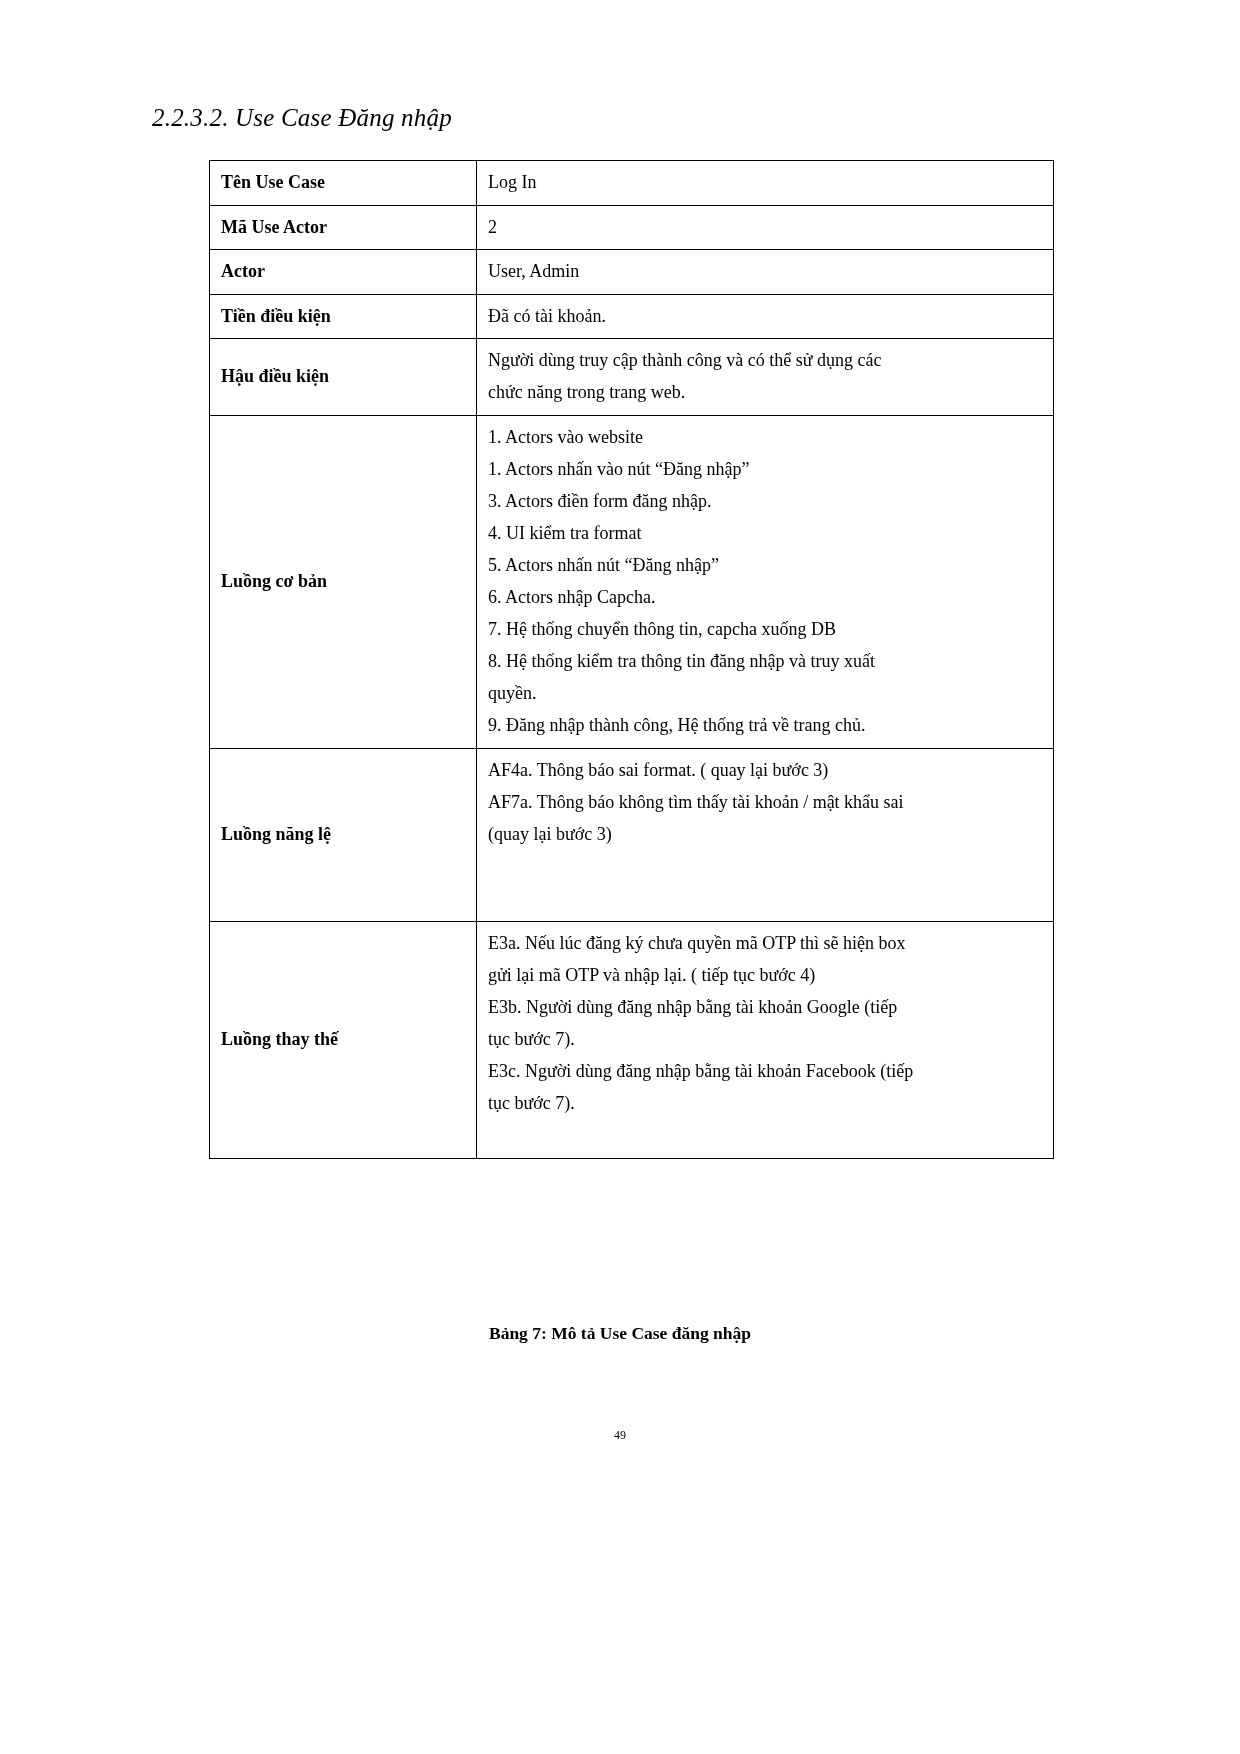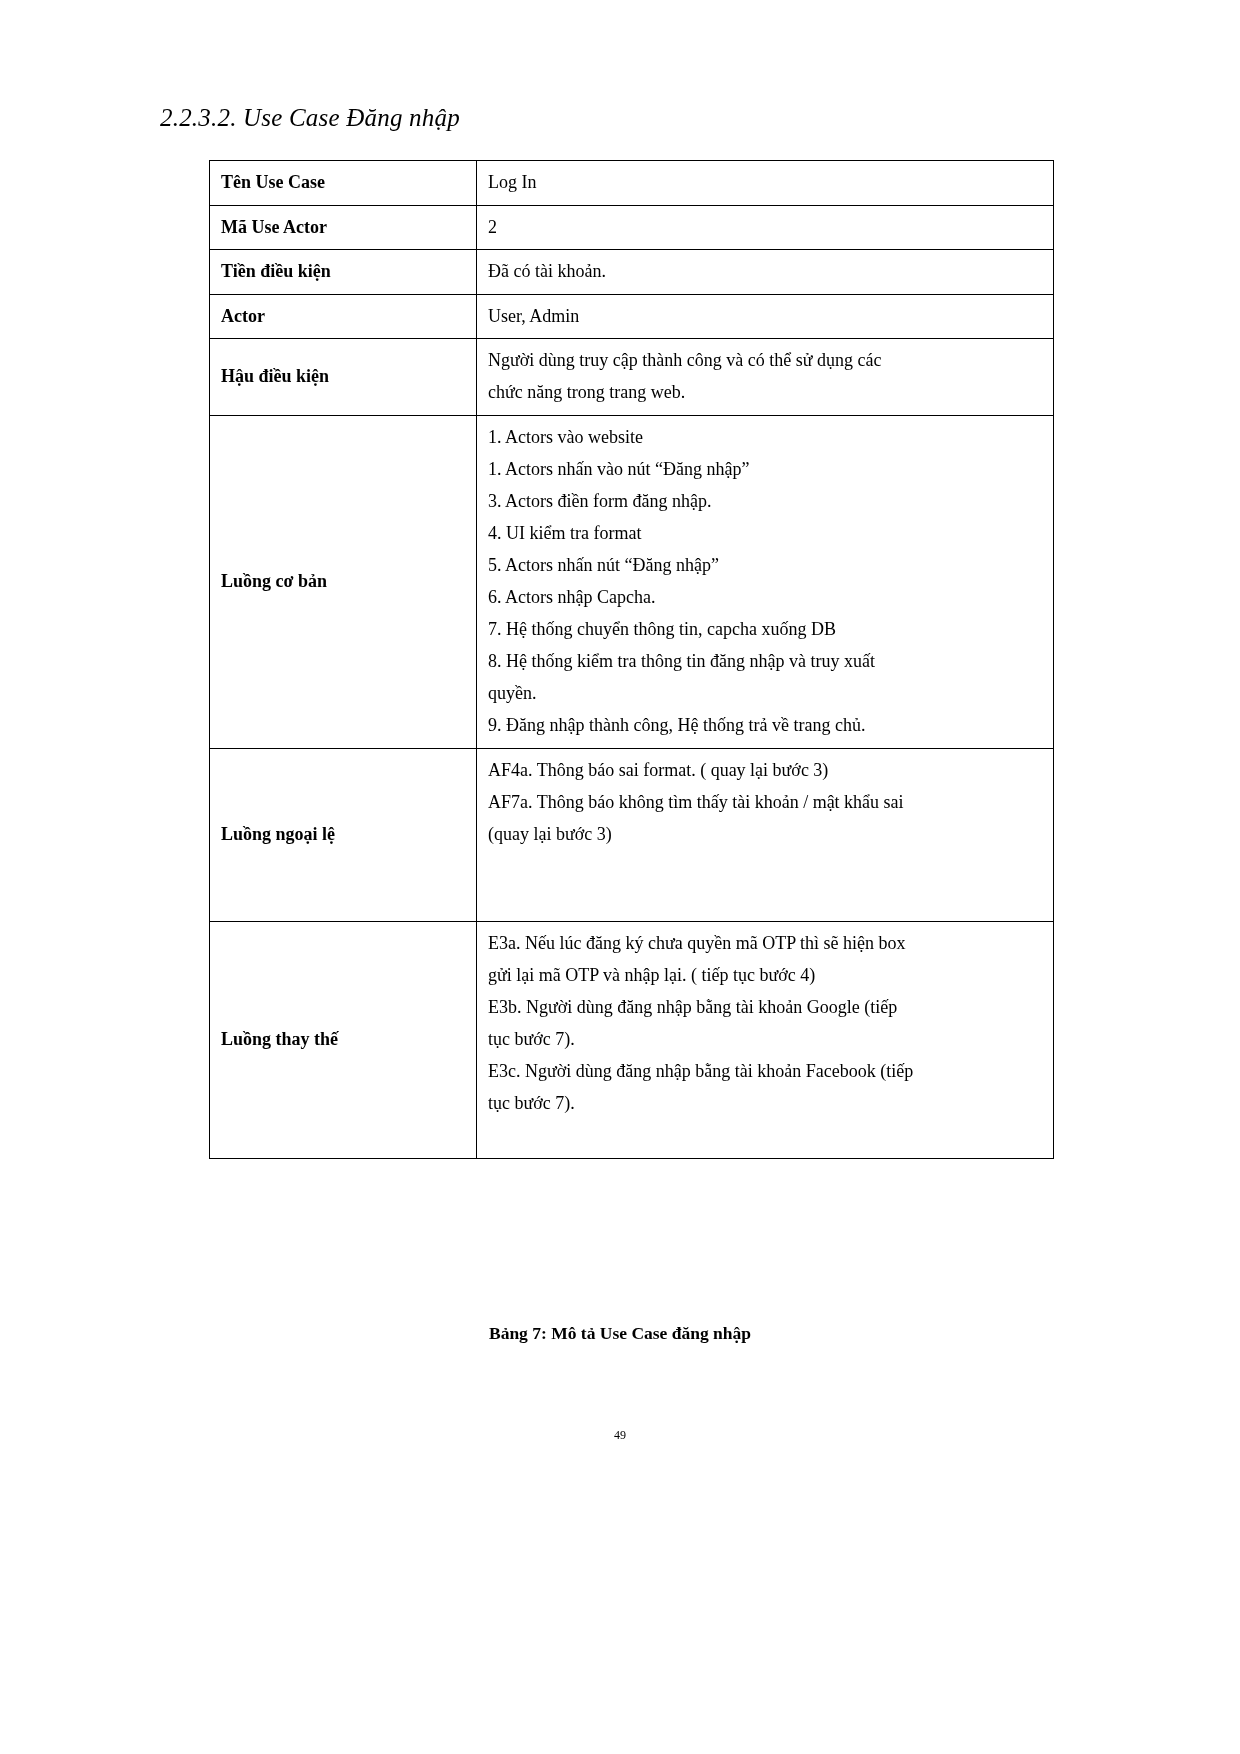--- a/index.html
+++ b/index.html
@@ -16,21 +16,21 @@
     overflow: hidden;
   }
   .page {
     position: relative;
     width: 1240px;
     height: 1754px;
     box-sizing: border-box;
   }
   .section-heading {
     position: absolute;
-    left: 160px;
+    left: 152px;
     top: 104px;
     font-style: italic;
     font-size: 25px;
     letter-spacing: 0.2px;
     white-space: nowrap;
   }
   .usecase-table {
     position: absolute;
     left: 209px;
     top: 160px;
@@ -95,27 +95,27 @@
         <td class="value">Log In</td>
       </tr>
 
       <tr class="single">
         <td class="label">Mã Use Actor</td>
         <td class="value">2</td>
       </tr>
 
 
       <tr class="single">
-        <td class="label">Tiền điều kiện</td>
-        <td class="value">Đã có tài khoản.</td>
+        <td class="label">Actor</td>
+        <td class="value">User, Admin</td>
       </tr>
 
       <tr class="single">
-        <td class="label">Actor</td>
-        <td class="value">User, Admin</td>
+        <td class="label">Tiền điều kiện</td>
+        <td class="value">Đã có tài khoản.</td>
       </tr>
 
       <tr>
         <td class="label">Hậu điều kiện</td>
         <td class="value flow-cell">
           <span class="row-line">Người dùng truy cập thành công và có thể sử dụng các</span>
           <span class="row-line">chức năng trong trang web.</span>
         </td>
       </tr>
 
@@ -129,21 +129,21 @@
           <span class="row-line">5. Actors nhấn nút “Đăng nhập”</span>
           <span class="row-line">6. Actors nhập Capcha.</span>
           <span class="row-line">7. Hệ thống chuyển thông tin, capcha xuống DB</span>
           <span class="row-line">8. Hệ thống kiểm tra thông tin đăng nhập và truy xuất</span>
           <span class="row-line">quyền.</span>
           <span class="row-line">9. Đăng nhập thành công, Hệ thống trả về trang chủ.</span>
         </td>
       </tr>
 
       <tr>
-        <td class="label">Luồng ngoại lệ</td>
+        <td class="label">Luồng năng lệ</td>
         <td class="value flow-cell">
           <span class="row-line">AF4a. Thông báo sai format. ( quay lại bước 3)</span>
           <span class="row-line">AF7a. Thông báo không tìm thấy tài khoản / mật khẩu sai</span>
           <span class="row-line">(quay lại bước 3)</span>
           <span class="row-line">&nbsp;</span>
           <span class="row-line">&nbsp;</span>
         </td>
       </tr>
 
       <tr>

